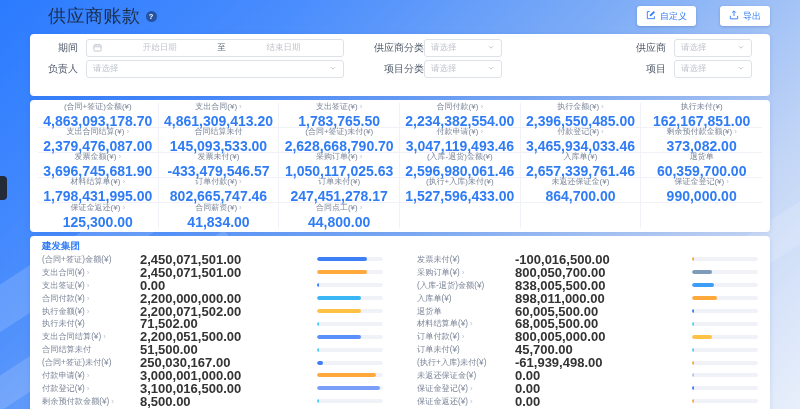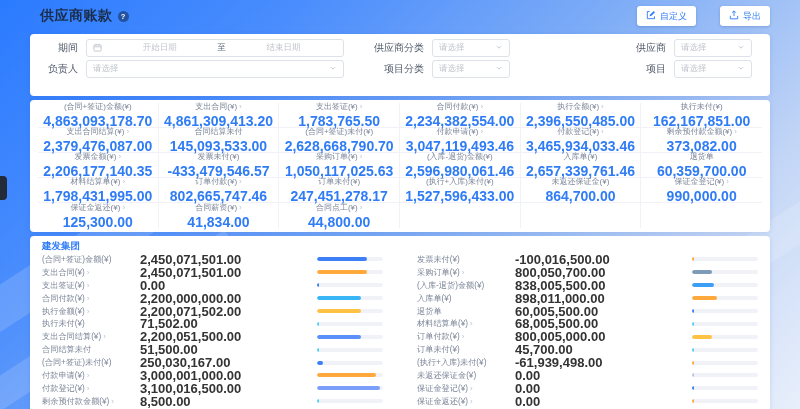--- a/index.html
+++ b/index.html
@@ -7,34 +7,34 @@
   body { font-family:"Liberation Sans","DejaVu Sans",sans-serif; }
   .page { position:relative; width:800px; height:409px; overflow:hidden;
     background:linear-gradient(135deg,#2b7bff 0%,#4a8dfd 25%,#7fadf6 52%,#c3d6f6 78%,#e8effb 100%); }
   .streak { position:absolute; background:rgba(255,255,255,.15); pointer-events:none; }
   .streak.s1 { left:-60px; top:230px; width:300px; height:40px; transform:rotate(-33deg); }
   .streak.s2 { left:-80px; top:320px; width:340px; height:30px; transform:rotate(-33deg); }
   .streak.s3 { right:-70px; top:250px; width:280px; height:36px; transform:rotate(-33deg); }
   .handle { position:absolute; left:0; top:176px; width:7px; height:24px; background:#232a38; border-radius:0 4px 4px 0; }
 
   .hdr { position:absolute; top:0; left:0; right:0; height:32px; display:flex; align-items:center; padding:0 30px; }
-  .title { margin-left:10px; font-size:14px; font-weight:bold; color:#1b2d4a; letter-spacing:.5px; }
+  .title { margin-left:18px; font-size:18px; font-weight:normal; color:#1b2d4a; letter-spacing:.5px; }
   .help { width:11px; height:11px; border-radius:50%; background:rgba(18,42,84,.55); color:#fff; font-size:7.5px;
     display:flex; align-items:center; justify-content:center; margin-left:5px; font-weight:bold; }
   .hdr-actions { margin-left:auto; display:flex; gap:24px; }
   .hbtn { height:20px; padding:0 9px; background:#fff; border-radius:3px; color:#2f7cf6; font-size:9px;
     display:flex; align-items:center; gap:4px; box-shadow:0 1px 3px rgba(20,60,140,.25); cursor:pointer; }
 
   .card { position:absolute; left:30px; right:30px; background:#fff; border-radius:4px;
     box-shadow:0 1px 5px rgba(30,80,180,.14); }
   .card-filter { top:34px; height:62px; padding:5px 18px 0 18px; }
   .f-row { display:flex; align-items:center; margin-bottom:3px; }
   .f-l { font-size:10px; color:#4e5969; text-align:right; white-space:nowrap; }
   .f-l.w1 { width:30px; margin-right:8px; }
-  .f-l.w2 { width:80px; margin-right:8px; }
+  .f-l.w2 { width:80px; }
   .f-l.w3 { width:44px; margin-right:8px; margin-left:auto; }
   .f-field { height:18px; border:1px solid #dde1e8; border-radius:3px; display:flex; align-items:center;
     font-size:8.5px; color:#c0c4cc; padding:0 6px; background:#fff; }
   .f-field.date { width:258px; gap:4px; }
   .f-field.wide { width:258px; justify-content:space-between; }
   .f-field.sel { width:78px; justify-content:space-between; }
   .ph-c { flex:1; text-align:center;font-family:Liberation Mono, monospace; }
   .to { color:#5f6b7c; }
   .f-actions { display:flex; align-items:center; margin-top:5px; margin-left:38px; }
   .btn-search { width:96px; height:16px; background:#2f7cf6; color:#fff; font-size:8.5px; border-radius:3px;
@@ -196,21 +196,21 @@
         <div class="s-cell">
           <div class="s-label">付款登记(¥)<span class="chev">›</span></div>
           <div class="s-value">3,465,934,033.46</div>
         </div>
         <div class="s-cell">
           <div class="s-label">剩余预付款金额(¥)<span class="chev">›</span></div>
           <div class="s-value">373,082.00</div>
         </div>
         <div class="s-cell">
           <div class="s-label">发票金额(¥)<span class="chev">›</span></div>
-          <div class="s-value">2,206,177,140.35</div>
+          <div class="s-value">3,696,745,681.90</div>
         </div>
         <div class="s-cell">
           <div class="s-label">发票未付(¥)</div>
           <div class="s-value">-433,479,546.57</div>
         </div>
         <div class="s-cell">
           <div class="s-label">采购订单(¥)<span class="chev">›</span></div>
           <div class="s-value">1,050,117,025.63</div>
         </div>
         <div class="s-cell">

